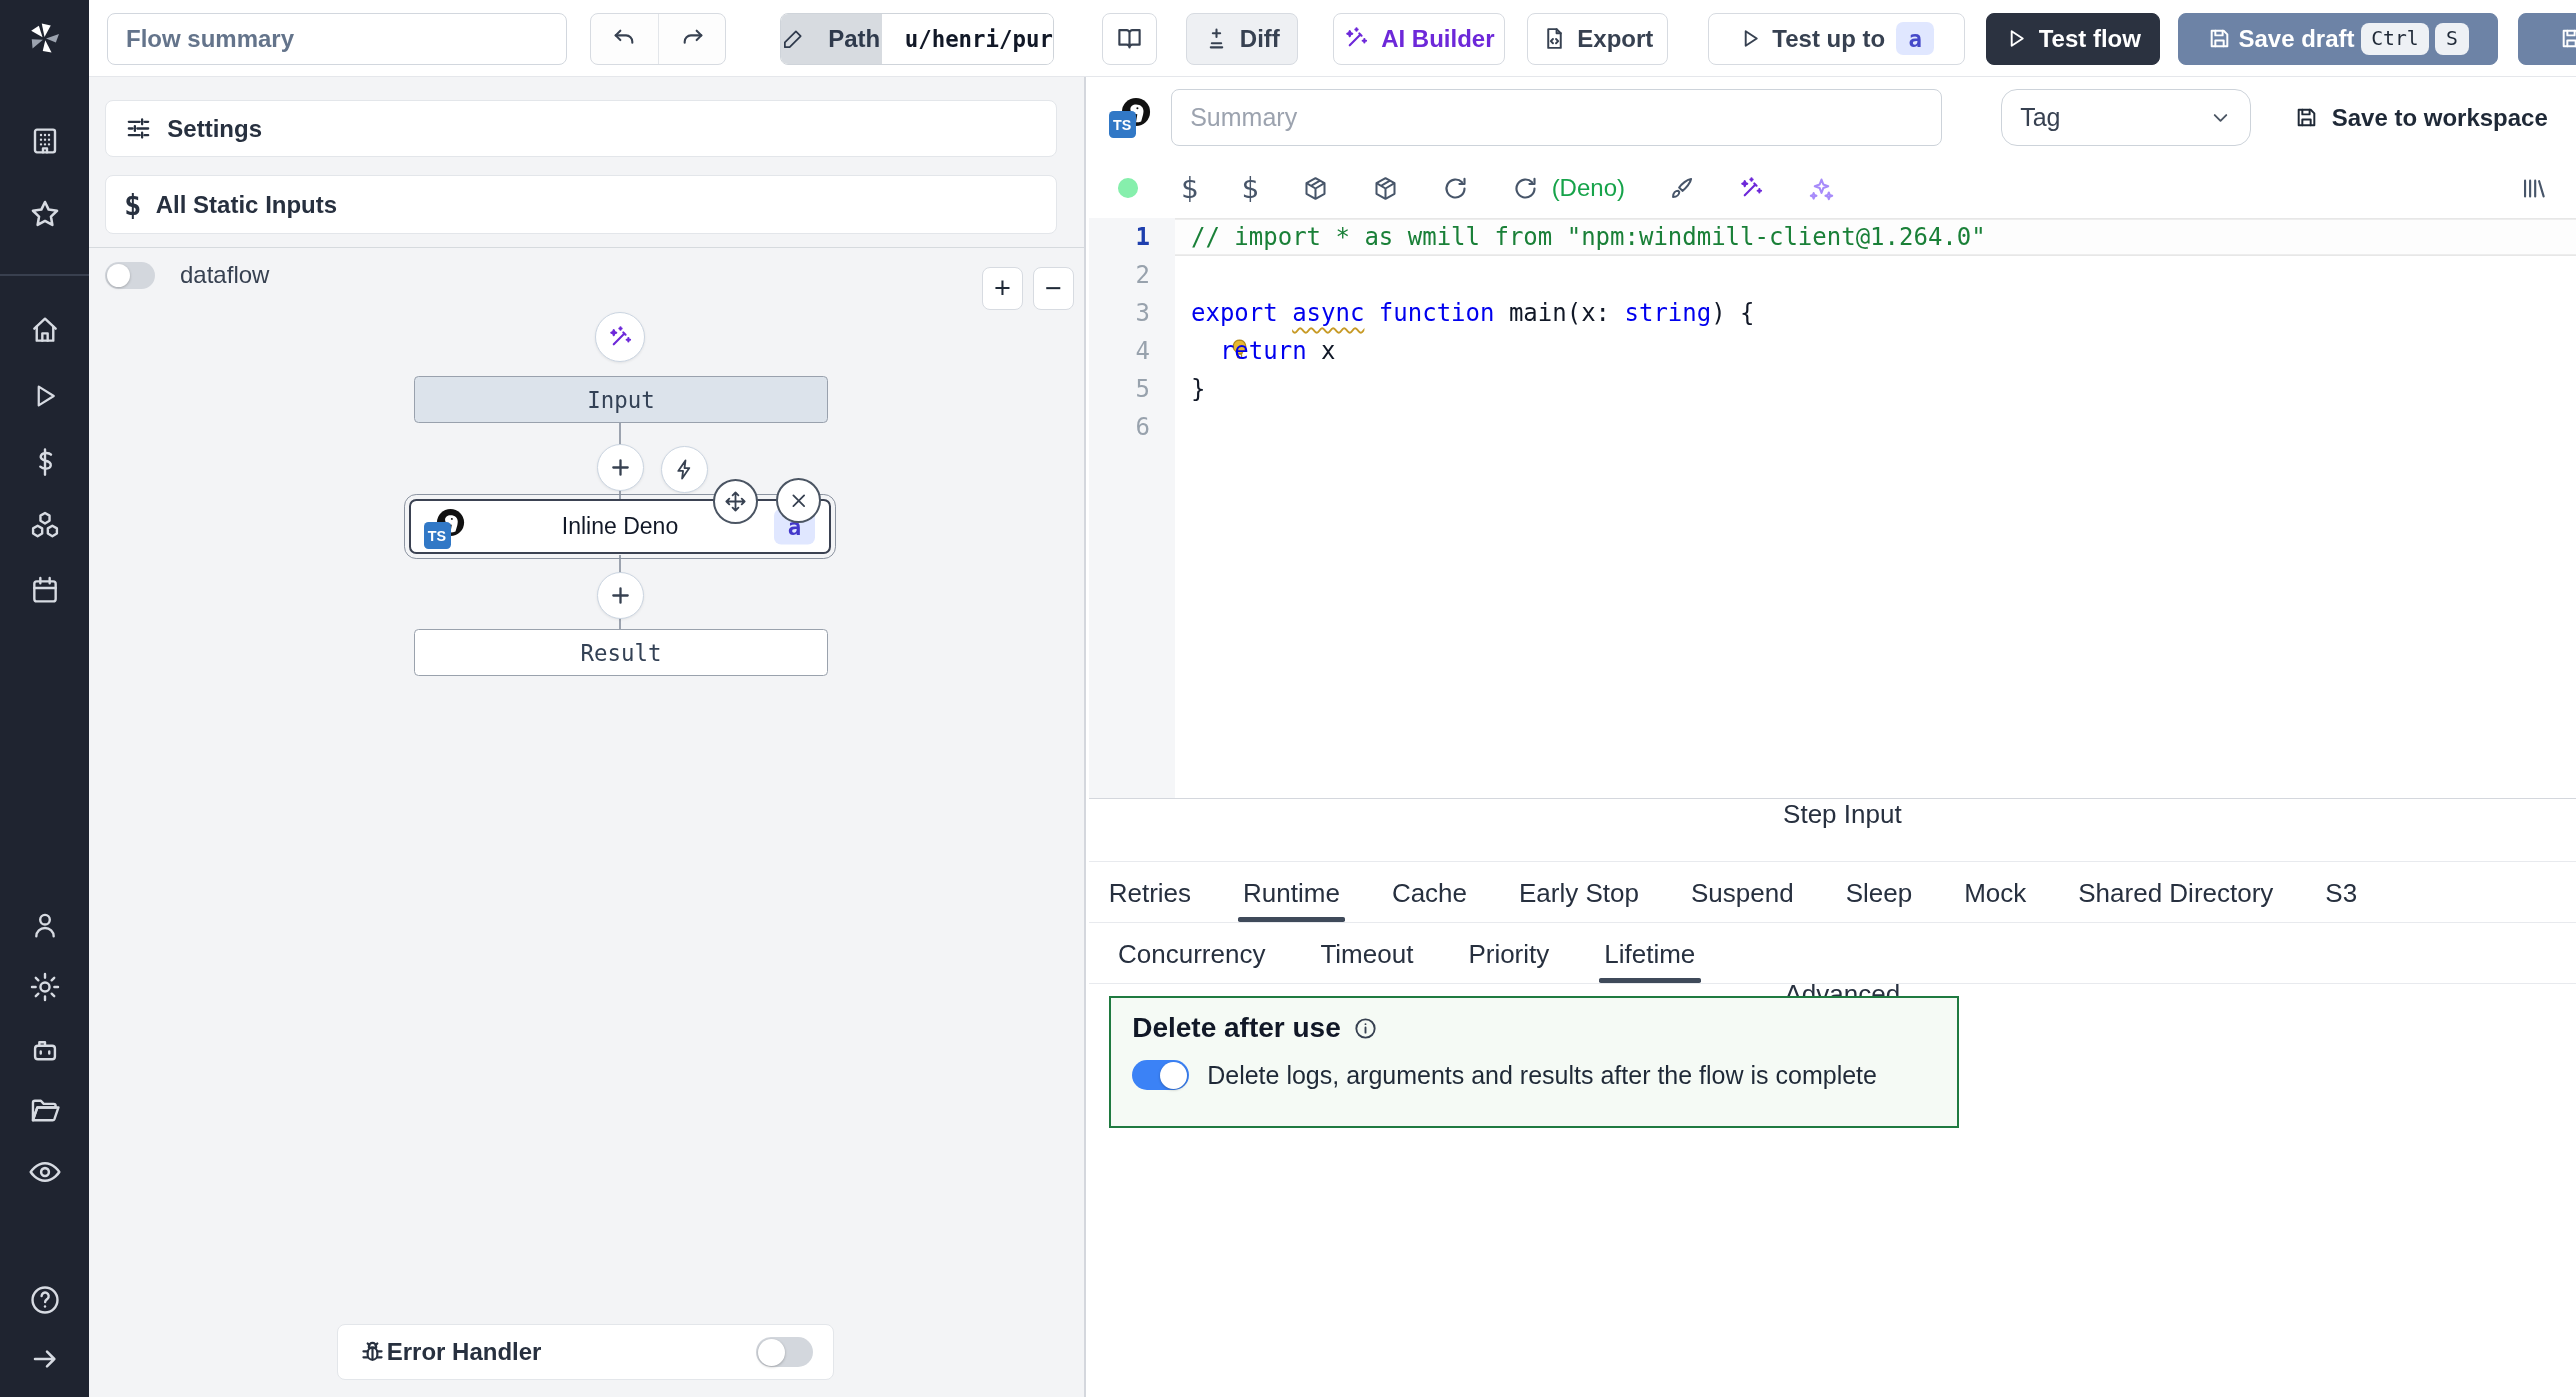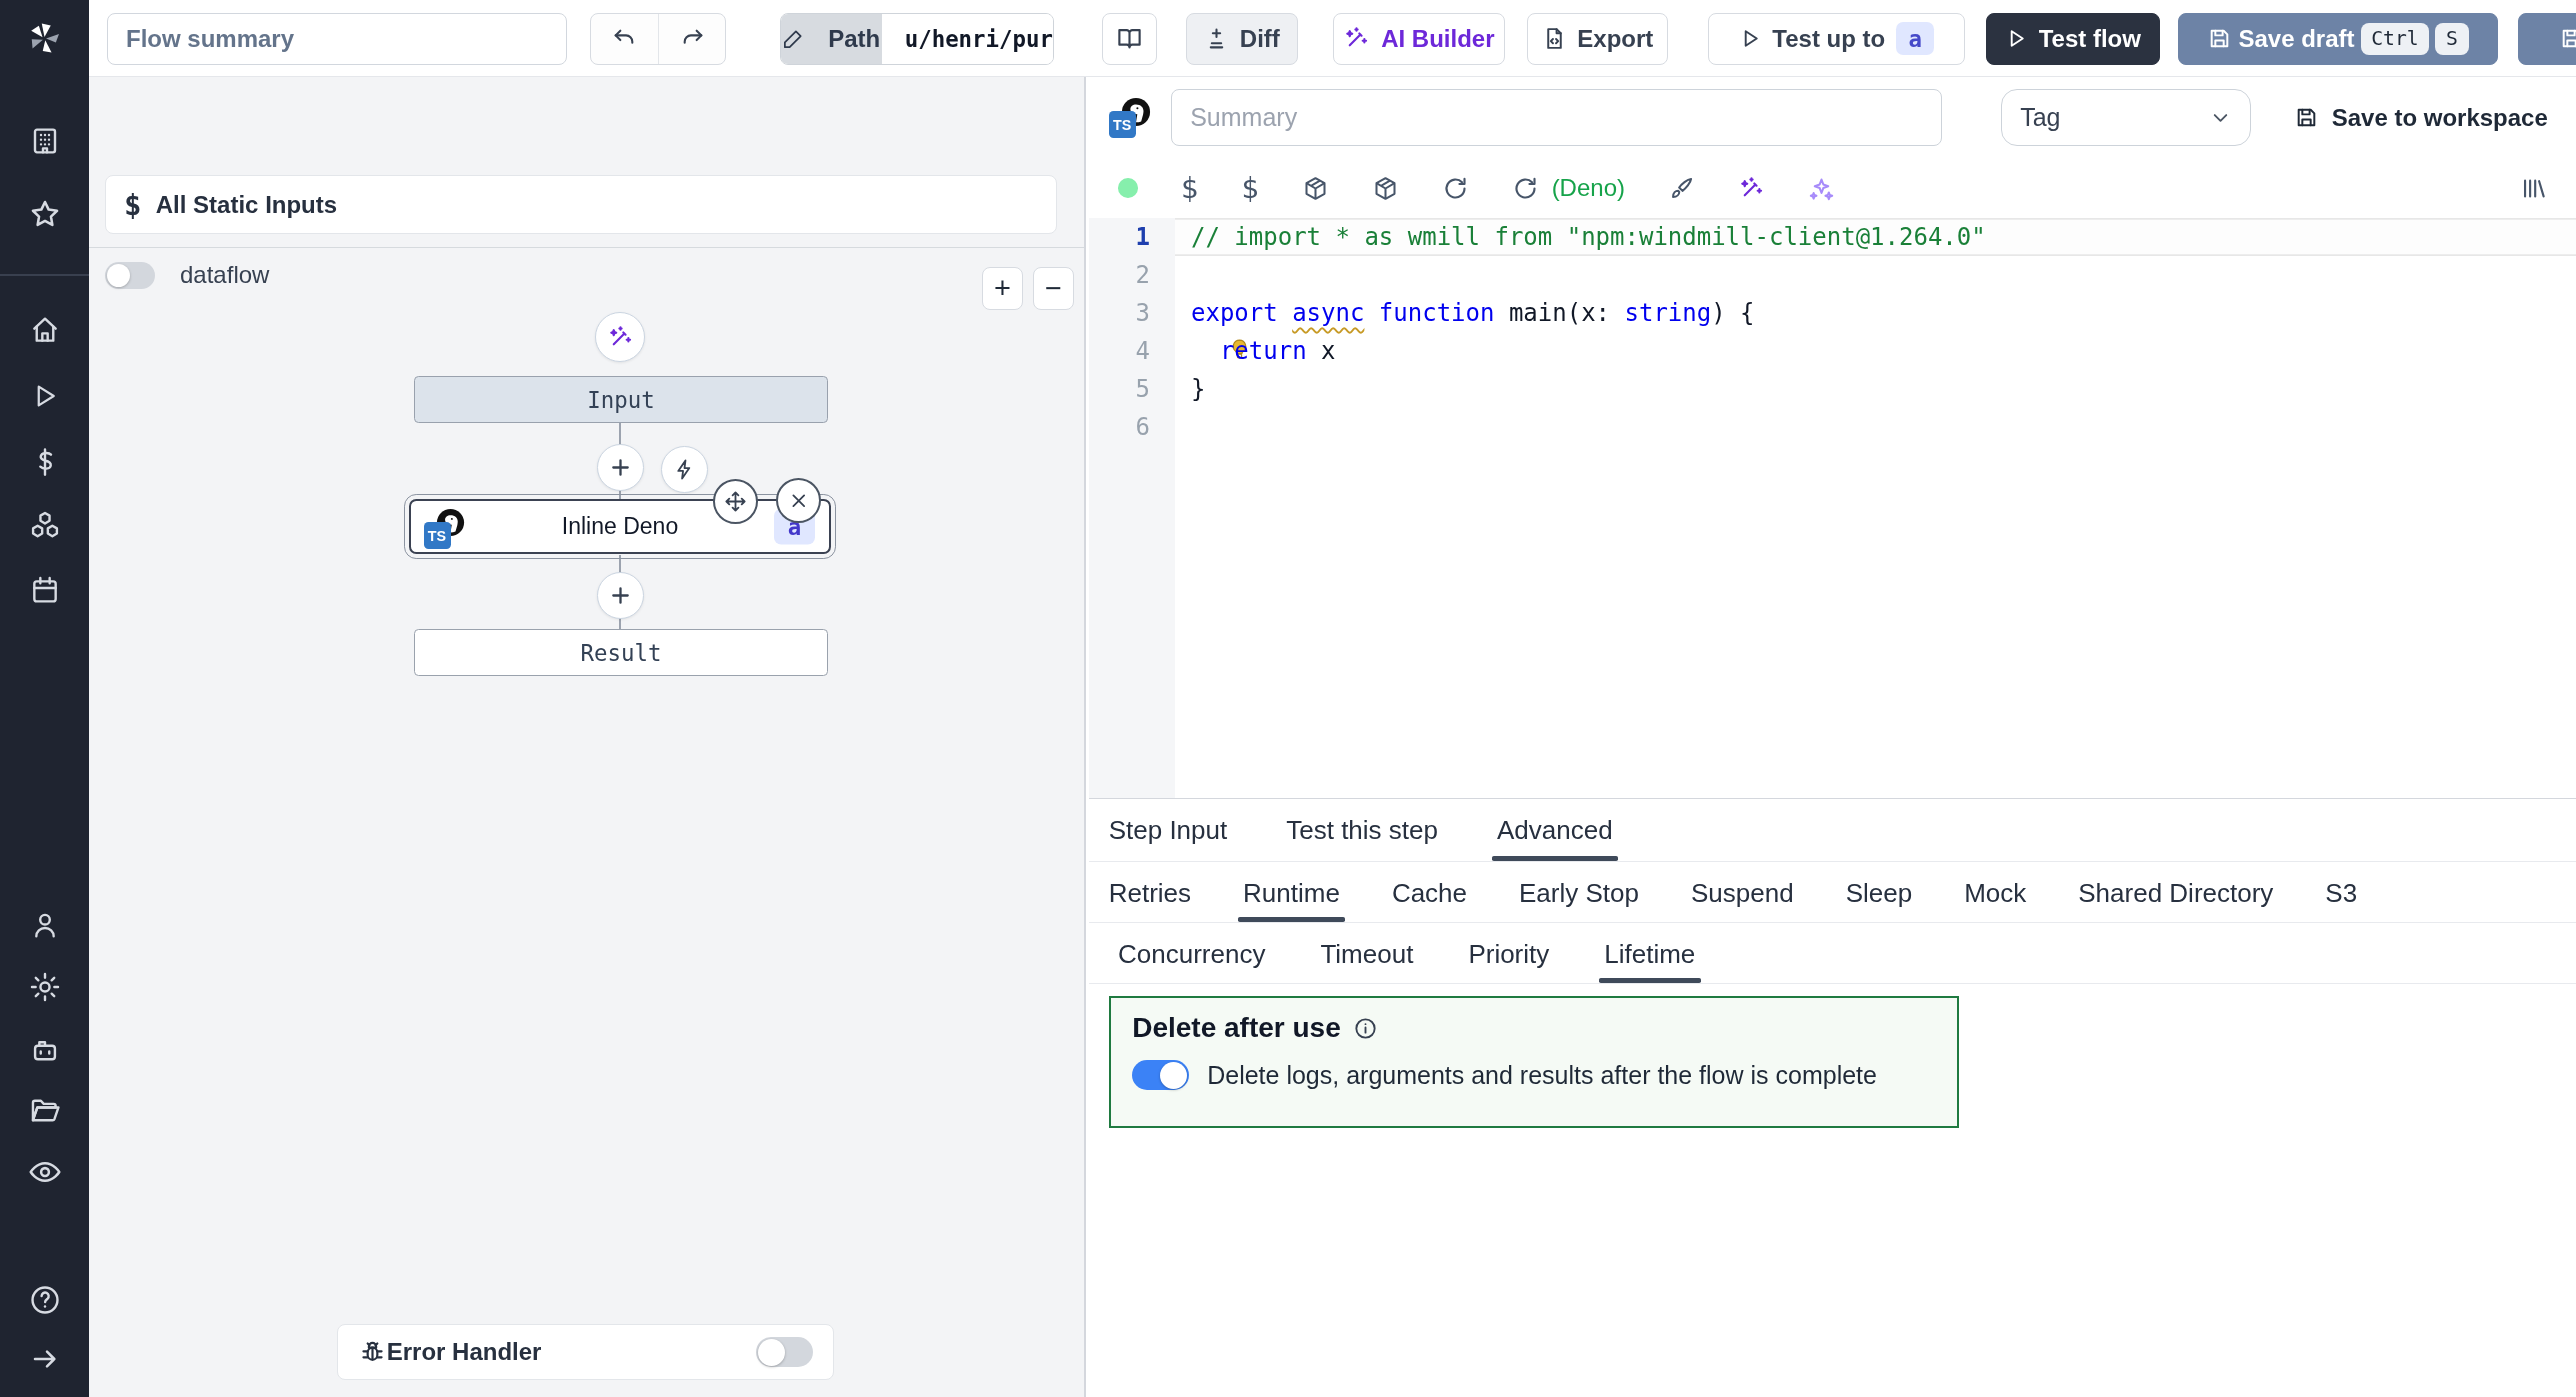--- a/index.html
+++ b/index.html
@@ -92,21 +92,21 @@
   .code-line.cur { background:#fdfdfd; box-shadow:inset 0 1.8px 0 #e7e7e7, inset 0 -1.8px 0 #e7e7e7; }
   .tok-comment { color:#1a8038; }
   .tok-kw { color:#0000ee; }
   .tok-plain { color:#111827; }
   .squiggle { text-decoration:underline wavy #c79a25 1.8px; text-underline-offset:6.3px; }
   .bulb { position:absolute; left:52px; top:5.4px; }
 
   .tabrow { position:absolute; left:0; width:100%; display:flex; align-items:center; border-bottom:1.8px solid #e8eaee; background:#fff; }
   .tab { position:relative; height:100%; display:flex; align-items:center; font-size:26px; color:#27303f; cursor:pointer; }
   .tab.active::after { content:""; position:absolute; left:-5.4px; right:-5.4px; bottom:0; height:5.4px; background:#3f4a5a; border-radius:1.8px; }
-  .tabs1 { top:721px; height:64px; padding-left:19.7px; gap:59px; border-top:1.8px solid #d4d7dd; }
+  .tabs1 { top:721px; height:64px; padding-left:19.7px; gap:59px; border-top:1.8px solid #d4d7dd;flex-direction:column; }
   .tabs2 { top:787px; height:59px; padding-left:19.7px; gap:52px; }
   .tabs3 { top:848px; height:59px; padding-left:29px; gap:55px; }
 
   .lifetime-panel { position:absolute; left:19.7px; top:919px; width:850px; height:132px; background:#f5faf5; border:2.7px solid #1f7a40; padding:14.3px 21.5px; }
   .lt-title { display:flex; align-items:center; gap:12.5px; font-size:28px; font-weight:700; color:#111827; }
   .lt-row { display:flex; align-items:center; gap:18px; margin-top:16px; }
   .lt-label { font-size:25px; color:#1f2937; }
 
   svg { display:block; }
 </style>
@@ -304,20 +304,28 @@
       <span>
         <svg width="25" height="25" viewBox="0 0 24 24" fill="none" stroke="currentColor" stroke-width="1.9" stroke-linecap="round" stroke-linejoin="round">
             <path d="M4.5 4.5H16l3.5 3.5v11.5h-15z"></path>
             <path d="M8 4.5V9h7V4.5M8 19.5V14h8v5.5"></path>
           </svg>
       </span>
     </button>
   </header>
 
   <section class="flow-panel">
+    <div class="card settings-card">
+      <span>
+        <svg width="29" height="29" viewBox="0 0 24 24" fill="none" stroke="currentColor" stroke-width="1.9" stroke-linecap="round">
+            <path d="M4 6.5h9M17 6.5h3M15 4.5v4M4 12h3M11 12h9M9 10v4M4 17.5h9M17 17.5h3M15 15.5v4"></path>
+          </svg>
+      </span>
+      <span>Settings</span>
+    </div>
     <div class="card inputs-card">
       <span class="dollar" style="font-weight:700;color:#27303f">$</span>
       <span>All Static Inputs</span>
     </div>
     <div class="panel-div"></div>
 
     <div class="dataflow-row">
       <span class="toggle t-sm">
           <span class="knob"></span>
         </span>

